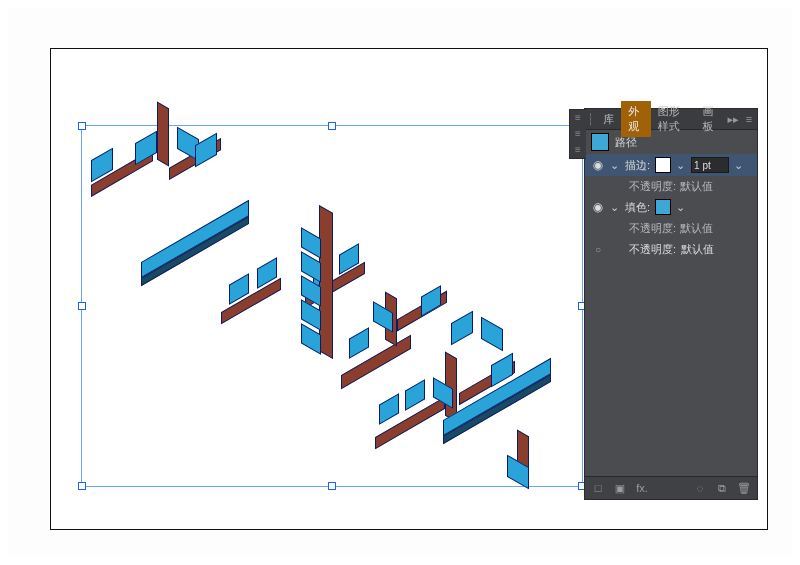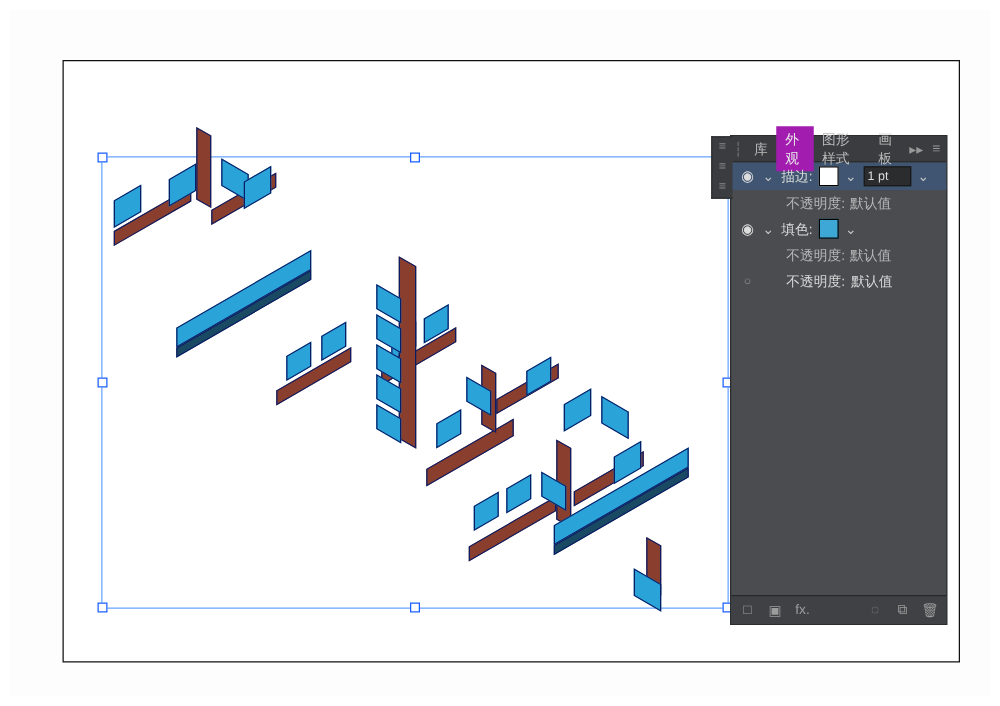--- a/index.html
+++ b/index.html
@@ -20,21 +20,21 @@
   .cyan { background: #2aa3d8; }
   .brown { background: #8a3f2e; }
   .dark { background: #1a4a63; }
 
   
   .panel { position: absolute; right: 10px; top: 60px; width: 172px; height: 390px;
            background: #4a4c50; color: #d9d9d9; font-size: 11px; box-shadow: 0 0 0 1px #2b2c2e; }
   .panel-tabs { height: 20px; background: #3a3c3f; border-bottom: 1px solid #272829; display:flex; align-items:center; }
   .panel-tabs .grip { width: 16px; text-align:center; color:#777; }
   .tab { padding: 3px 7px; color:#bbb; }
-  .tab.active { background:#a21caf; color:#eaeaea; }
+  .tab.active { background:#a16207; color:#eaeaea; }
   .tab-icons { margin-left:auto; display:flex; }
   .tab-icon { width:16px; text-align:center; color:#999; }
 
   .panel-header { display:flex; align-items:center; height: 24px; padding: 0 6px; gap:6px; }
   .swatch { width:16px; height:16px; border:1px solid #000; }
   .swatch.cyanSw { background:#3da7d6; }
 
   .row { display:flex; align-items:center; height:22px; padding:0 6px; gap:5px; }
   .row.highlight { background:#3f5571; }
   .row .eye { width:14px; text-align:center; color:#ddd; font-size:12px; }
@@ -155,20 +155,24 @@
         <div class="tab">库</div>
         <div class="tab active">外观</div>
         <div class="tab">图形样式</div>
         <div class="tab">画板</div>
         <div class="tab-icons">
           <div class="tab-icon">▸▸</div>
           <div class="tab-icon">≡</div>
         </div>
       </div>
 
+      <div class="panel-header">
+        <span class="swatch cyanSw"></span>
+        <span>路径</span>
+      </div>
 
       <div class="row highlight">
         <span class="eye">◉</span>
         <span class="drop">⌄</span>
         <span class="lbl">描边:</span>
         <span class="swm swmWhite"></span>
         <span class="drop">⌄</span>
         <input class="num" value="1 pt" style="">
         <span class="drop">⌄</span>
       </div>

